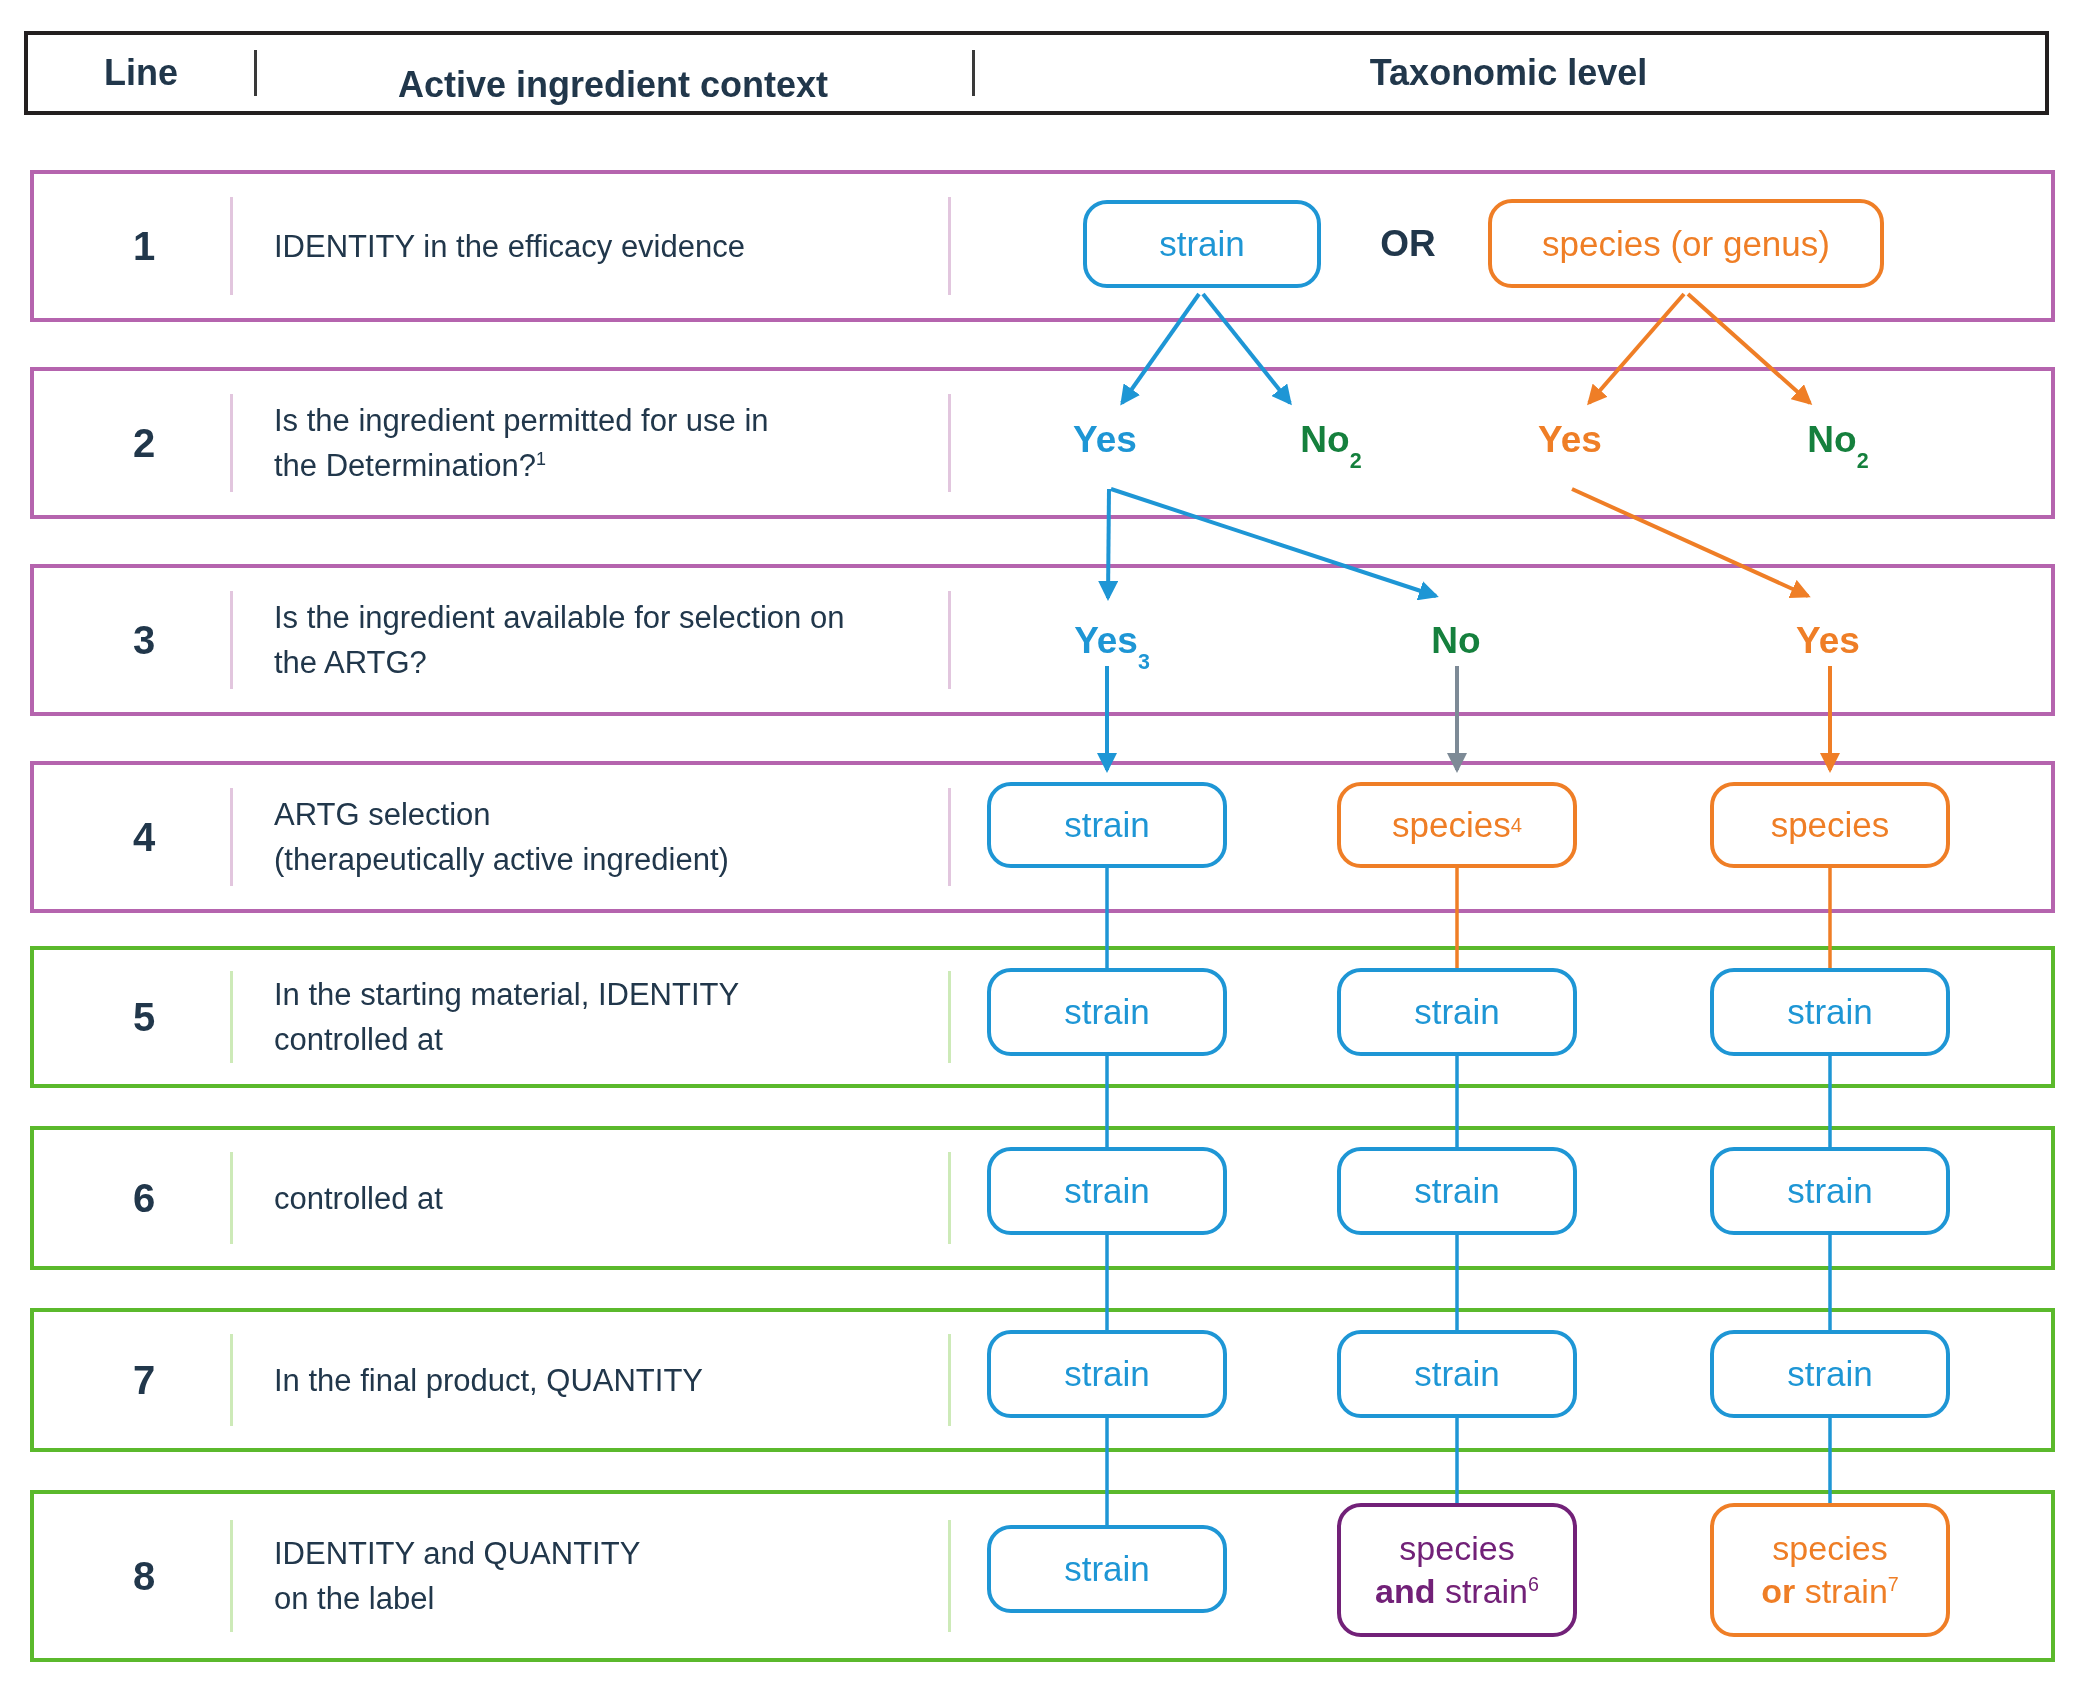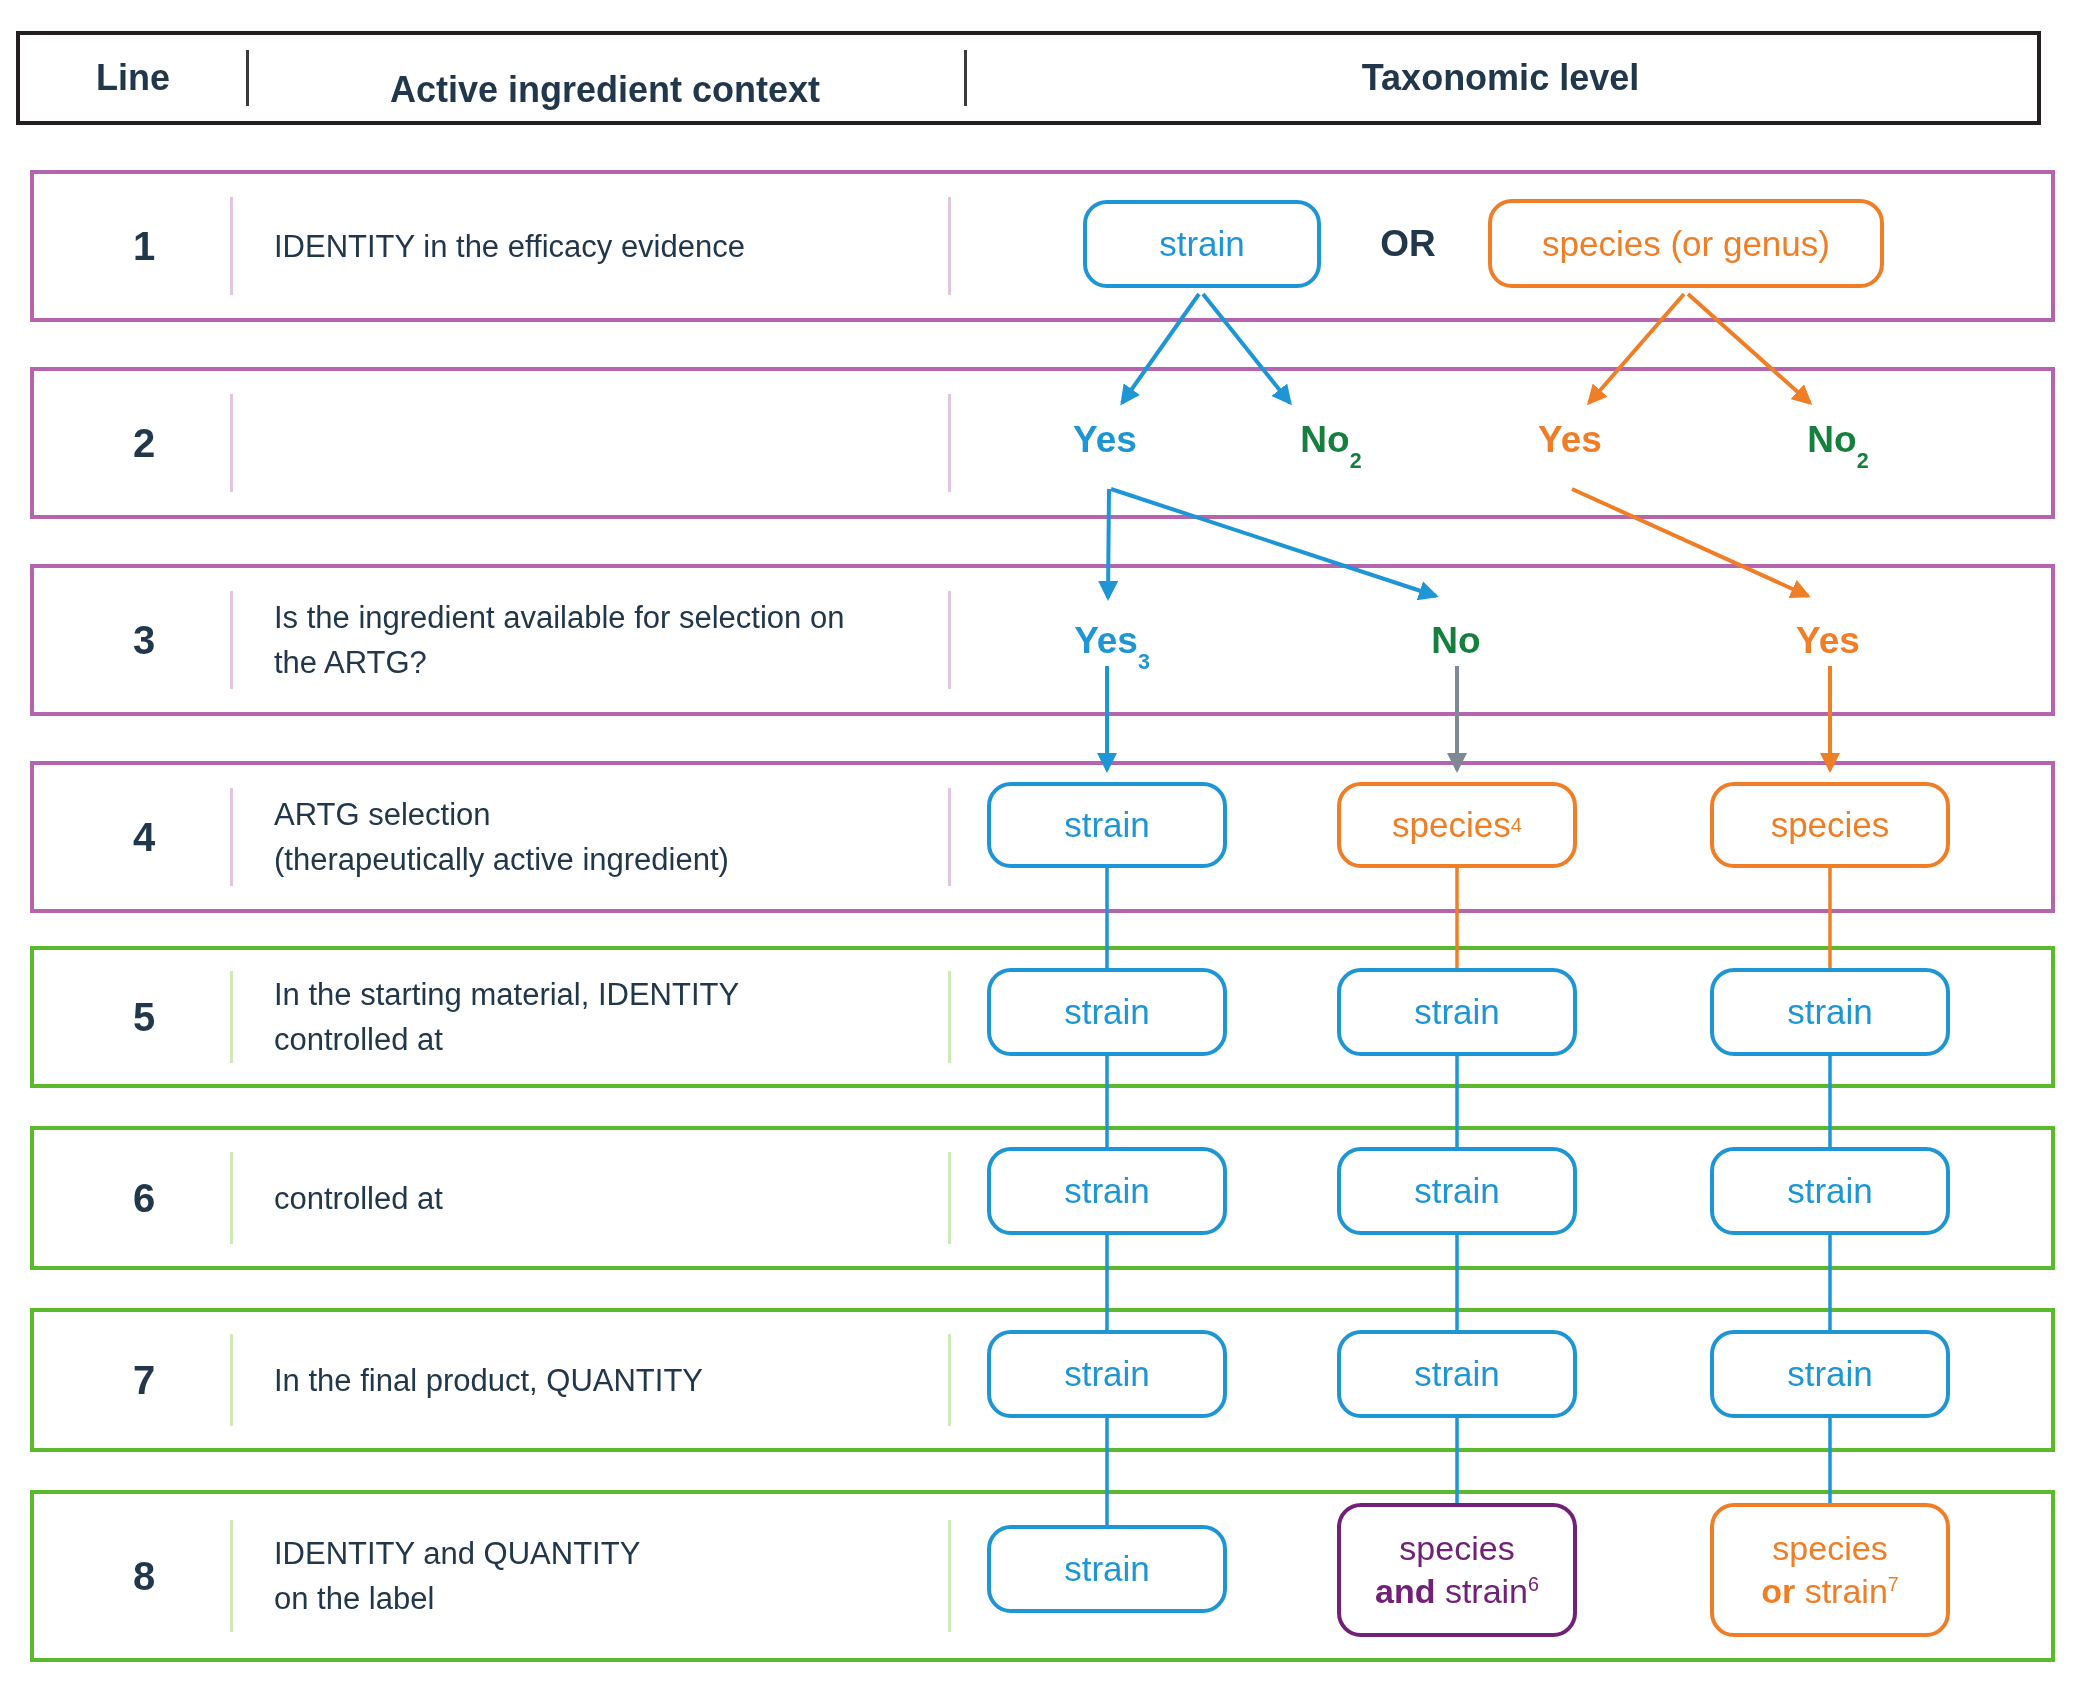--- a/index.html
+++ b/index.html
@@ -1,20 +1,20 @@
 <!DOCTYPE html>
 <html><head>
 <meta charset="utf-8">
 <style>
   html,body{margin:0;padding:0;background:#ffffff;}
   body{width:2083px;height:1694px;position:relative;font-family:"Liberation Sans",sans-serif;}
   .page{position:absolute;inset:0;background:#fff;}
 
   
-  .hdr{position:absolute;left:16px;top:31px;width:2025px;height:94px;border:4px solid #231f20;box-sizing:border-box;background:#fff;z-index:1;}
+  .hdr{position:absolute;left:24px;top:31px;width:2025px;height:84px;border:4px solid #231f20;box-sizing:border-box;background:#fff;z-index:1;}
   .hdr .cell{position:absolute;top:0;height:100%;display:flex;align-items:center;justify-content:center;font-size:36px;font-weight:700;color:#21374b;}
   .hdr .c-line{left:0;width:226px;}
   .hdr .c-context{left:226px;width:718px;margin-top:12px;}
   .hdr .c-tax{left:944px;width:1073px;text-align:right;}
   .hdr .tick{position:absolute;top:15px;bottom:15px;width:3px;background:#3a3a3a;}
   .hdr .tk1{left:226px;} .hdr .tk2{left:944px;}
 
   
   .row{position:absolute;left:30px;width:2025px;box-sizing:border-box;background:#fff;z-index:1;}
   .row.purple{border:4px solid #b564ae;}
@@ -61,20 +61,24 @@
     <div class="tick tk2"></div>
     <div class="desc">
       <div><span>IDENTITY in the </span><span class="b">efficacy evidence</span><span></span><sup></sup></div>
     </div>
   </div>
 
   <div class="row purple" style="top:367px;height:152px;">
     <div class="rownum">2</div>
     <div class="tick tk1"></div>
     <div class="tick tk2"></div>
+    <div class="desc">
+      <div><span>Is the ingredient permitted for use in</span><span class="b"></span><span></span><sup></sup></div>
+      <div><span>the Determination?</span><span class="b"></span><sup>1</sup></div>
+    </div>
   </div>
 
   <div class="row purple" style="top:564px;height:152px;">
     <div class="rownum">3</div>
     <div class="tick tk1"></div>
     <div class="tick tk2"></div>
     <div class="desc">
       <div><span>Is the ingredient available for selection on</span><span class="b"></span><span></span><sup></sup></div>
       <div><span>the ARTG?</span><span class="b"></span><sup></sup></div>
     </div>

